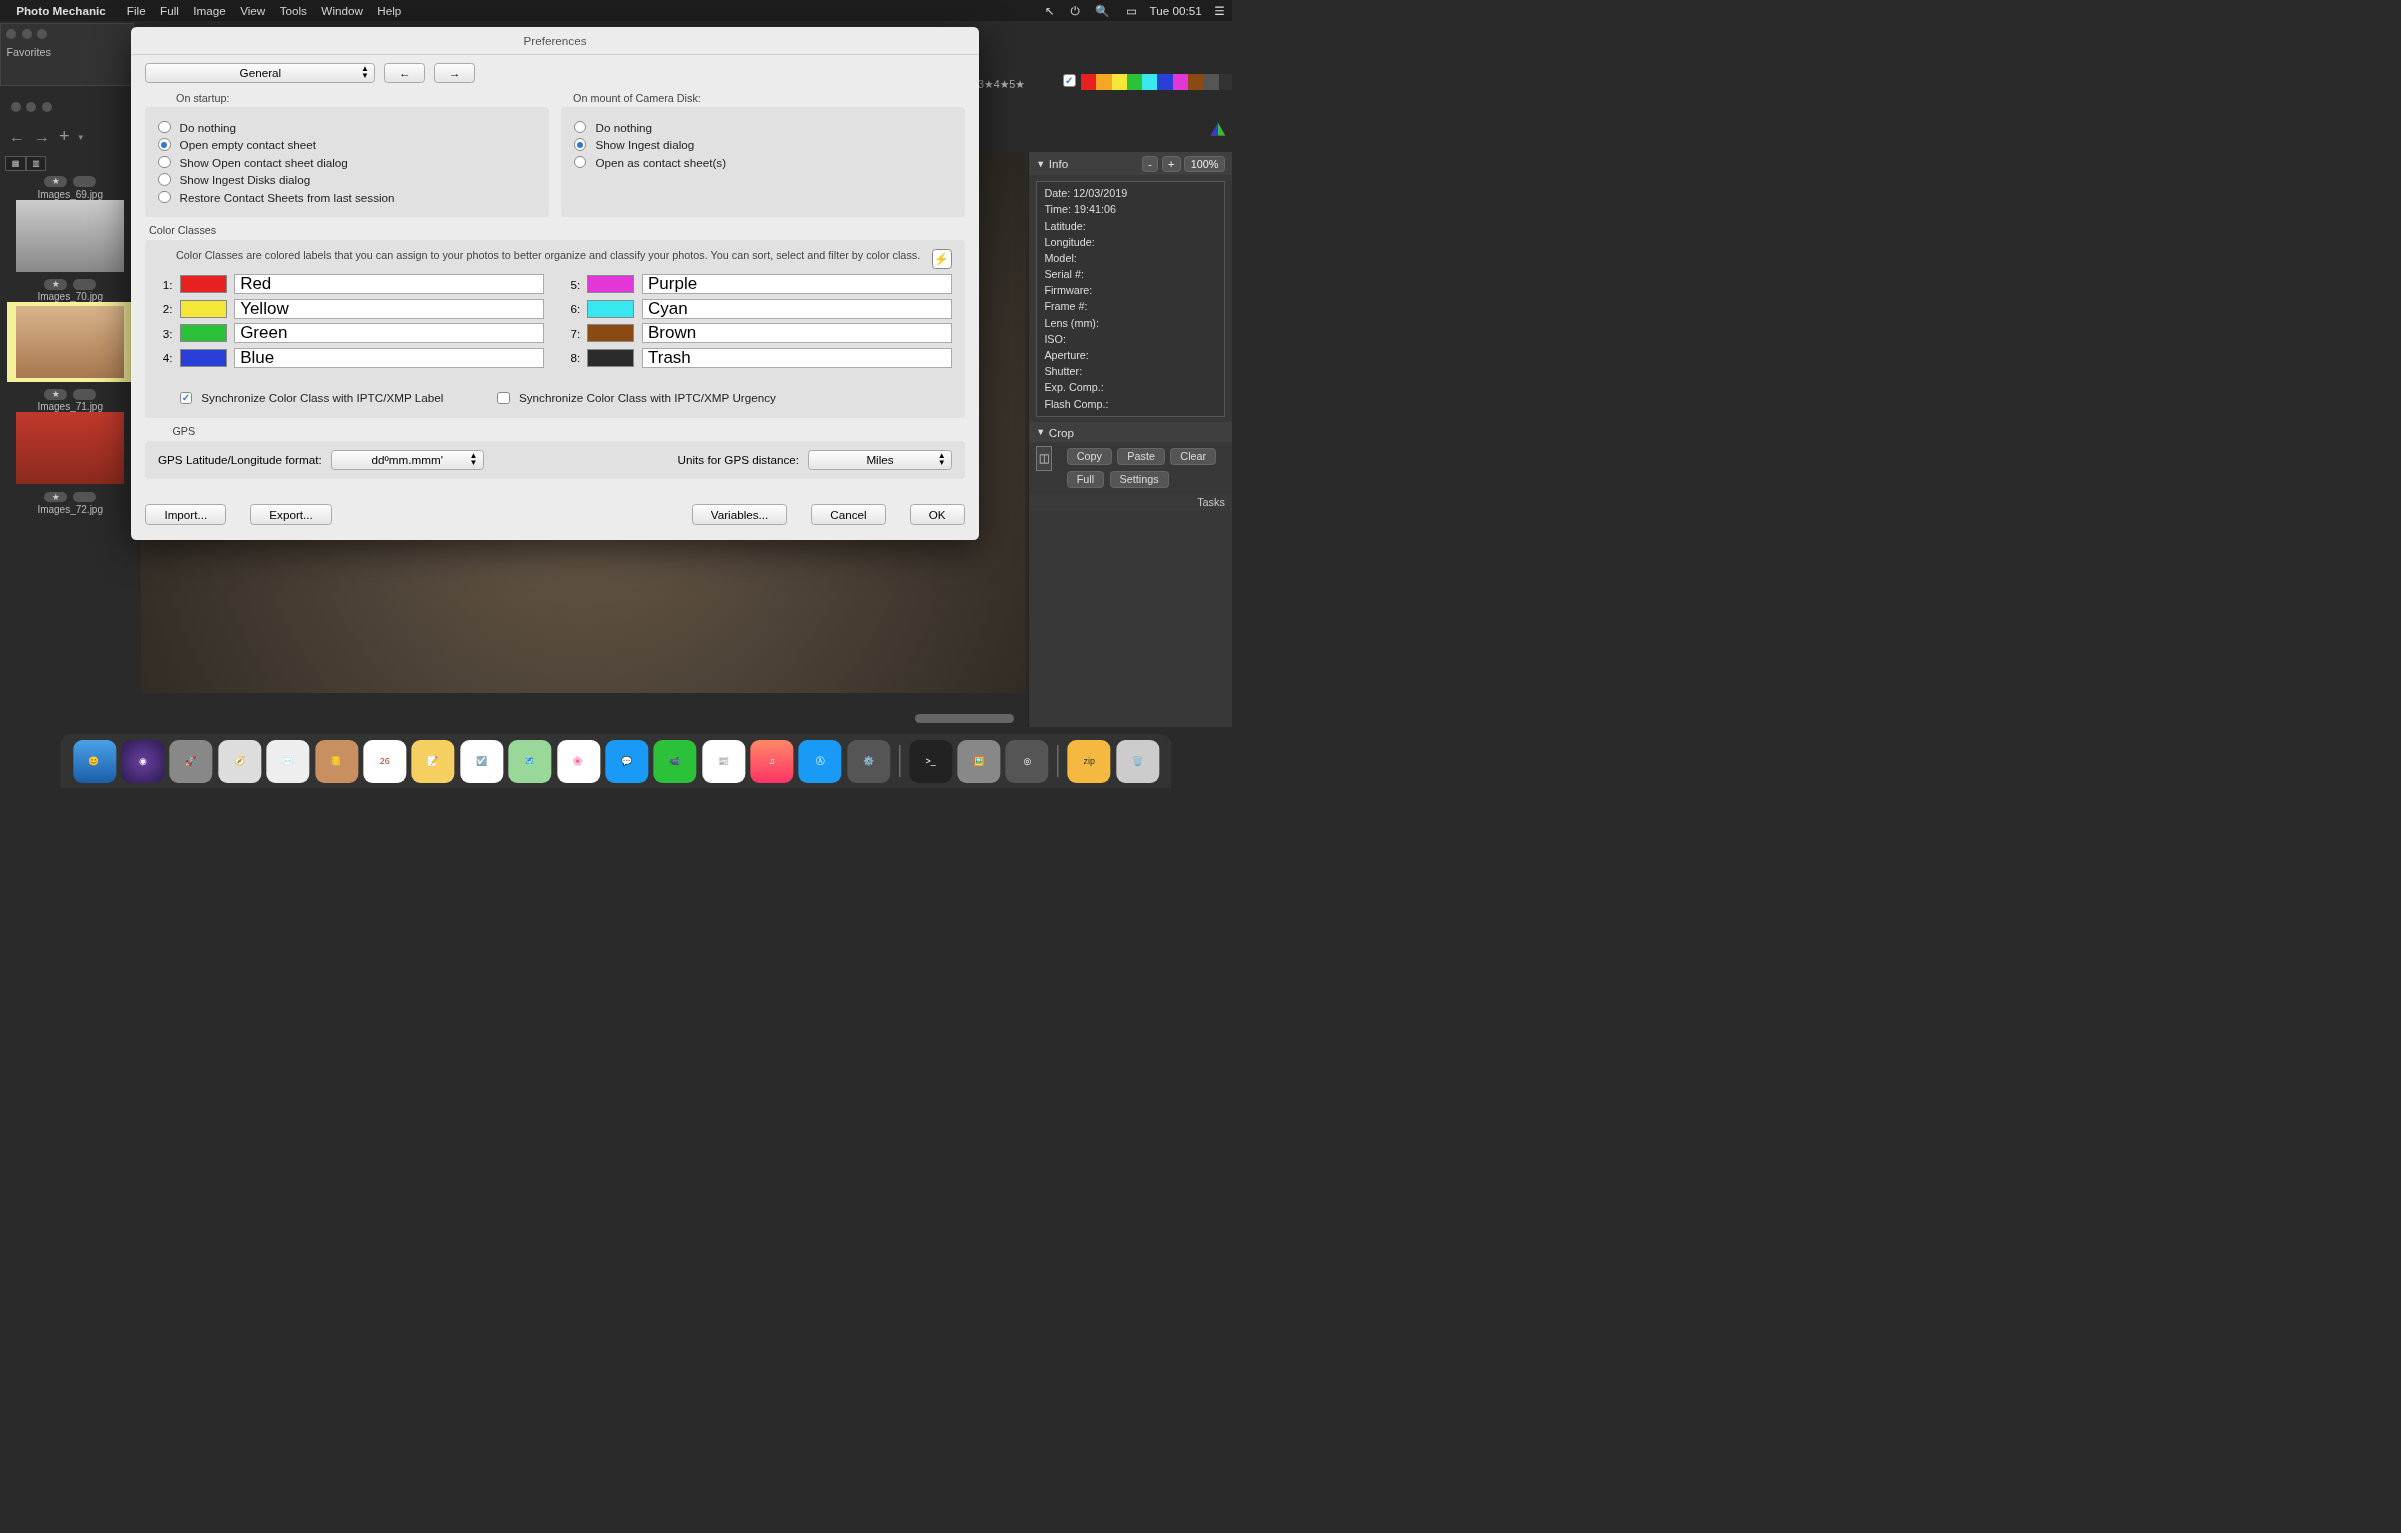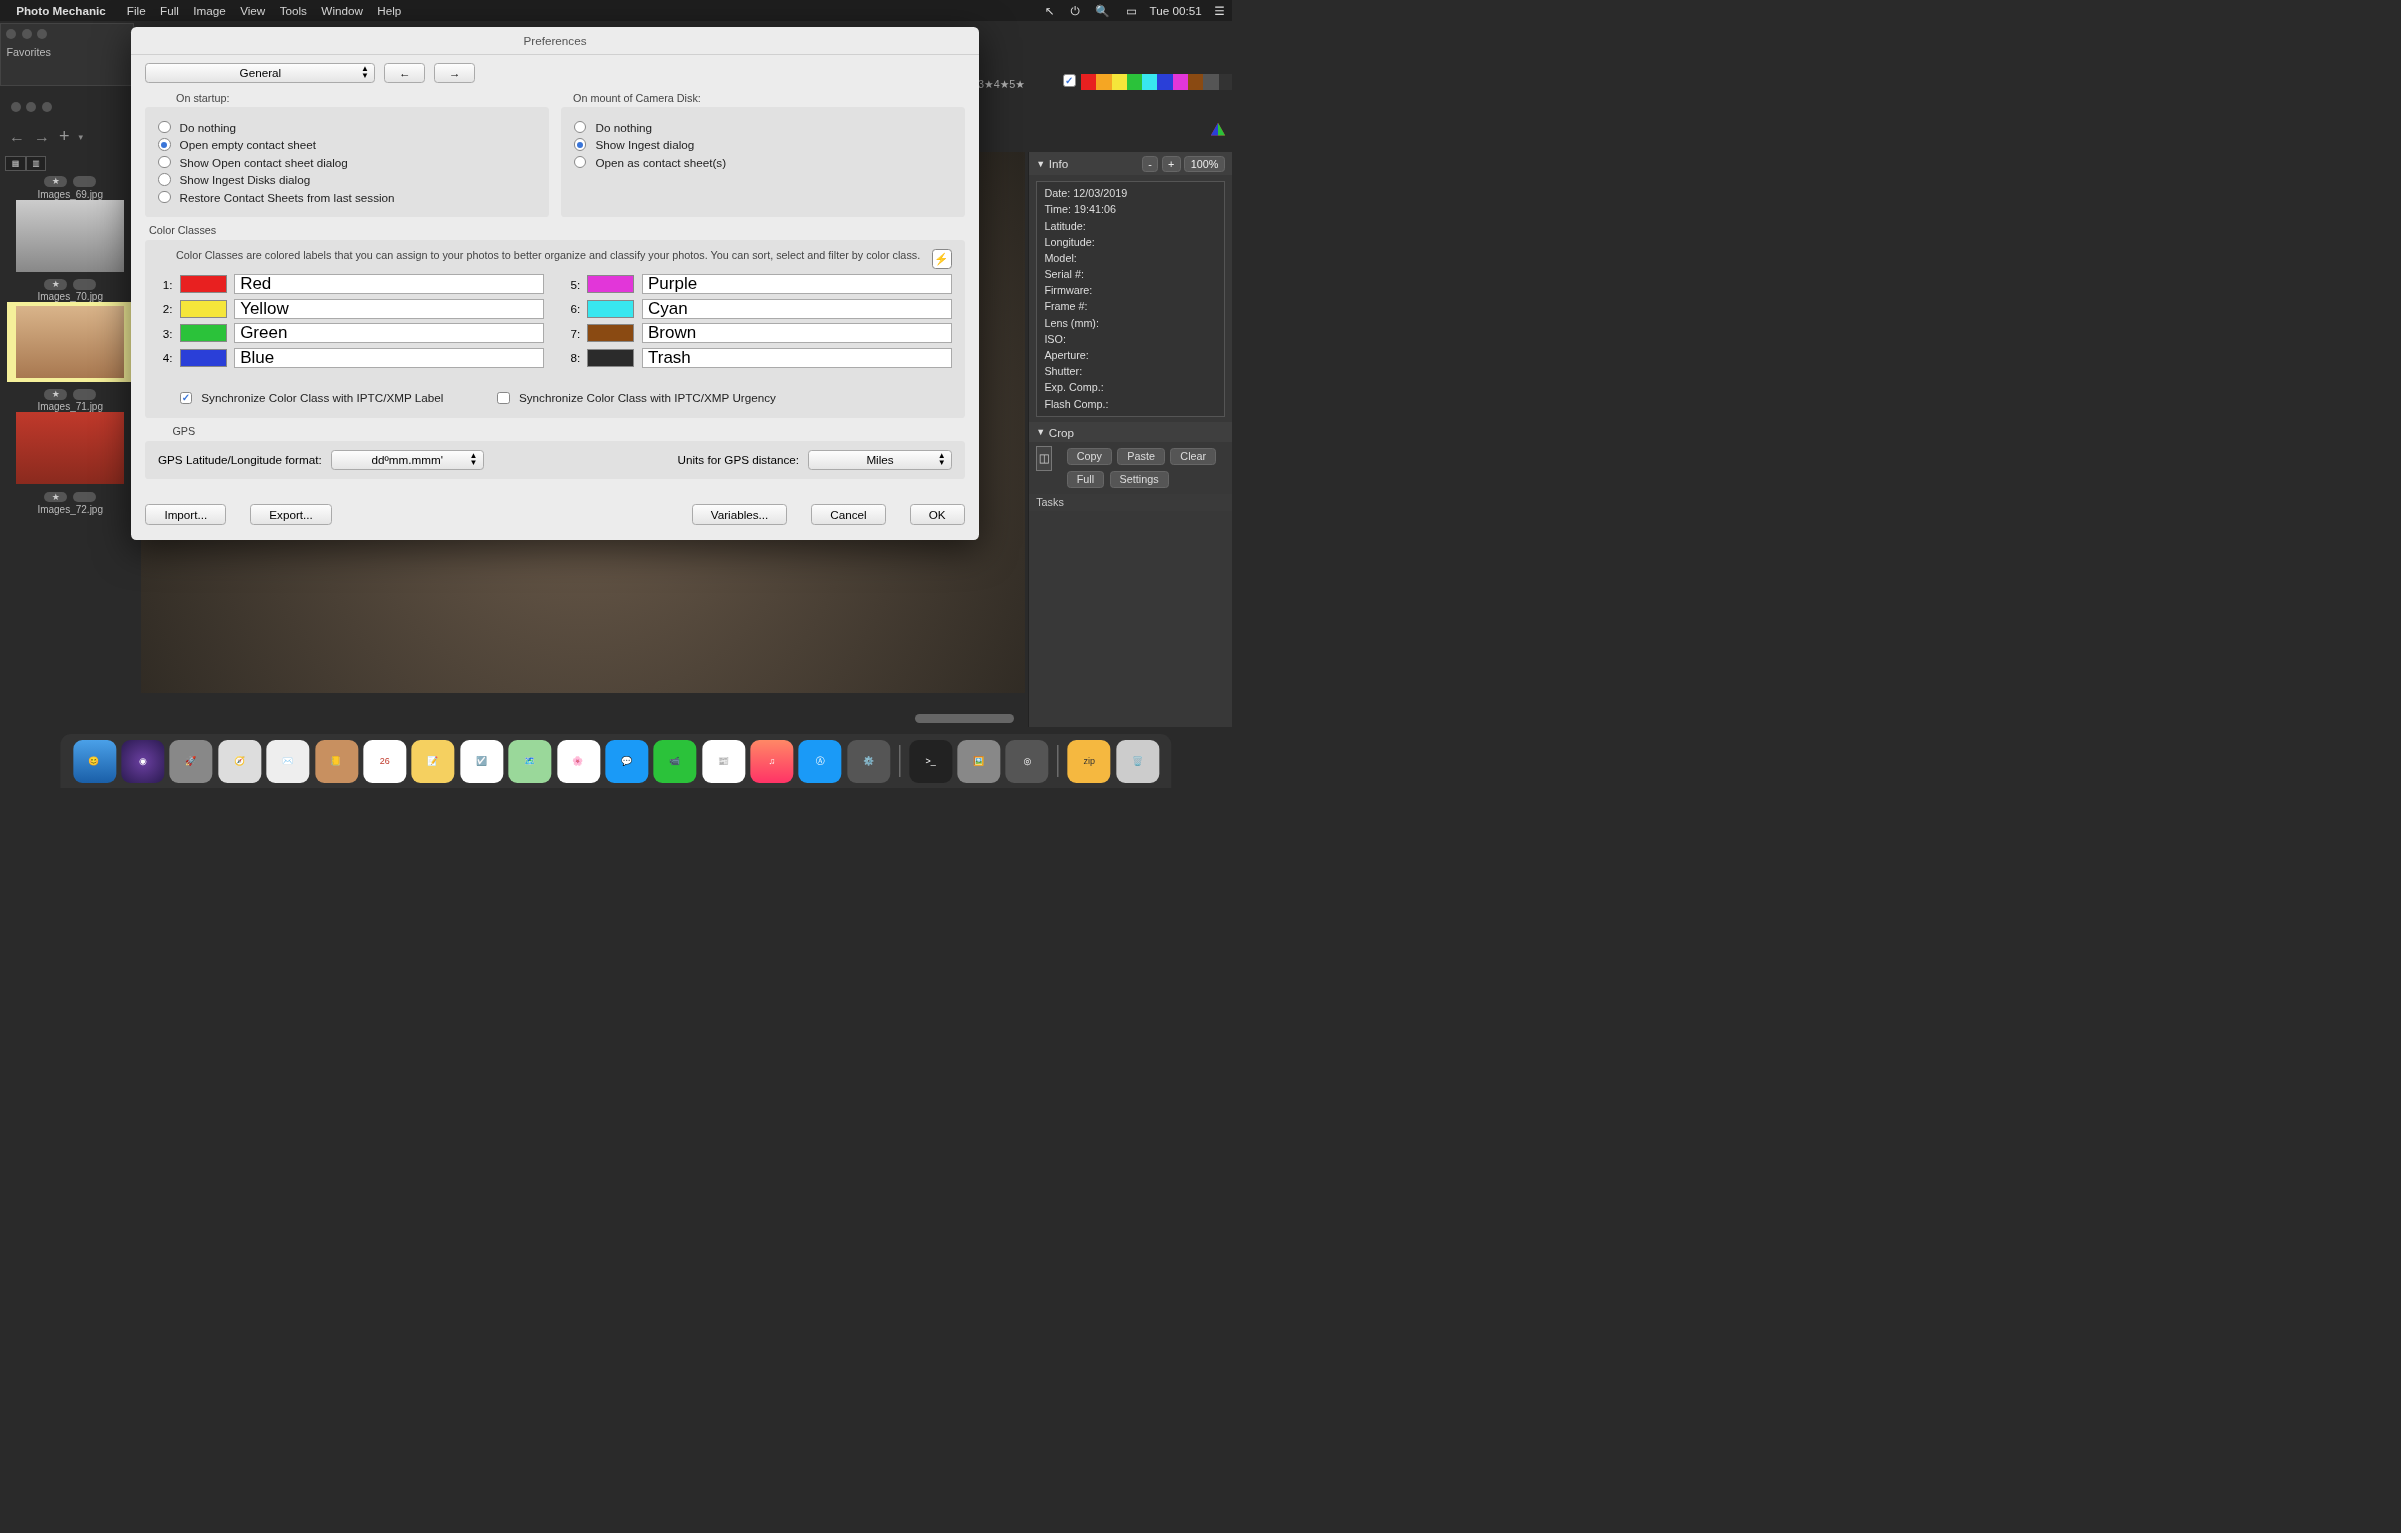--- a/index.html
+++ b/index.html
@@ -105,21 +105,21 @@
   .crop-btns { display:flex; gap:5.4px; padding:5.4px 7.2px; flex-wrap:wrap;}
   .crop-btns button {
     background:#555; color:#ddd; border:0.9px solid #666; border-radius:3.6px;
     font-size:10.8px; padding:1.8px 9px;
   }
   .crop-icon {
     border:0.9px solid #777; width:25px; height:25px; display:flex; align-items:center; justify-content:center;
     margin: 3.6px 7.2px; background:#444;
   }
   .tasks-head {
-    background:#3a3a3a; padding:2.7px 7.2px; font-size:10.8px; color:#ccc;
+    background:#3a3a3a; padding:2.7px 7.2px; font-size:10.8px; color:#ccc;text-align:right;
   }
 
   
   .modal {
     position:absolute;
     top: 27px; left: 131px;
     width: 848px;
     background: #ececec;
     color:#000;
     border-radius:5.4px;

